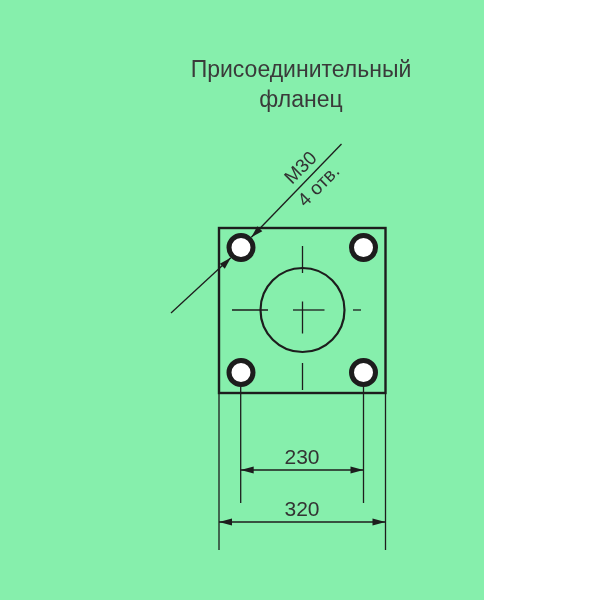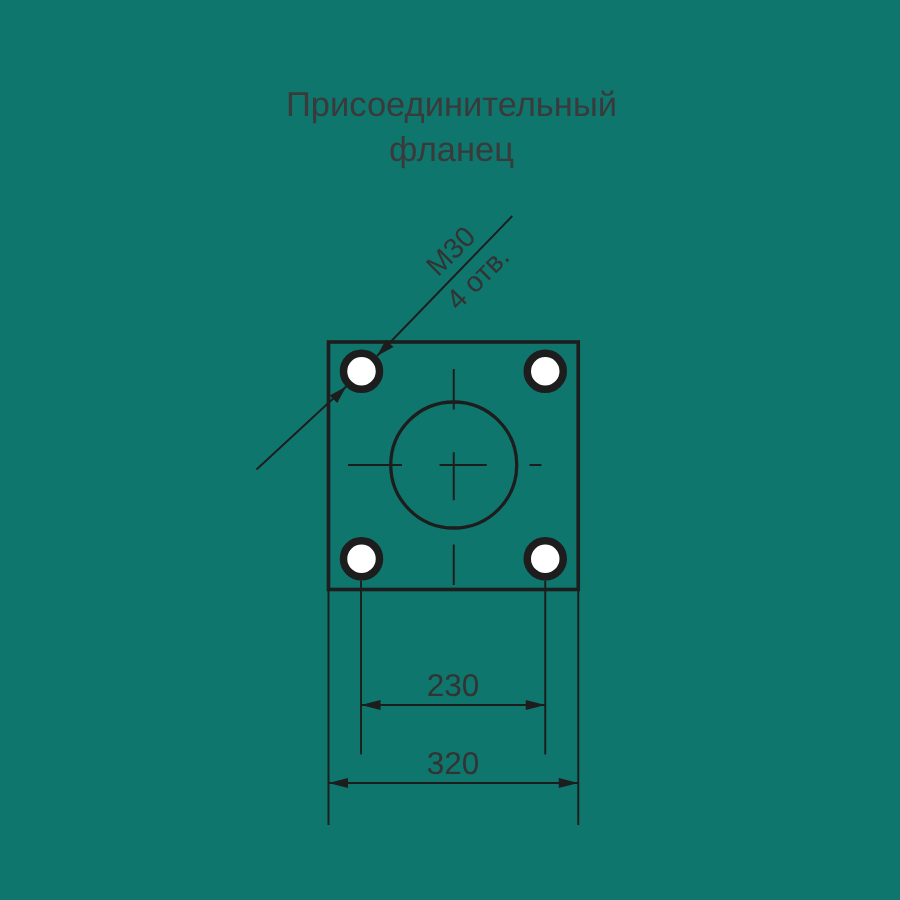--- a/index.html
+++ b/index.html
@@ -2,23 +2,23 @@
 <html><head>
 <meta charset="utf-8">
 <style>
   html, body {
     margin: 0;
     padding: 0;
     background: #ffffff;
   }
   .canvas {
     position: relative;
-    width: 600px;
+    width: 484px;
     height: 600px;
-    background: #0f766e;
+    background: #86efac;
     overflow: hidden;
     font-family: "Liberation Sans", sans-serif;
     text-align: center;
   }
   svg { display: block; }
   .title-text {
     font-family: "Liberation Sans", sans-serif;
     font-size: 23px;
     fill: #3a3a3a;
   }

